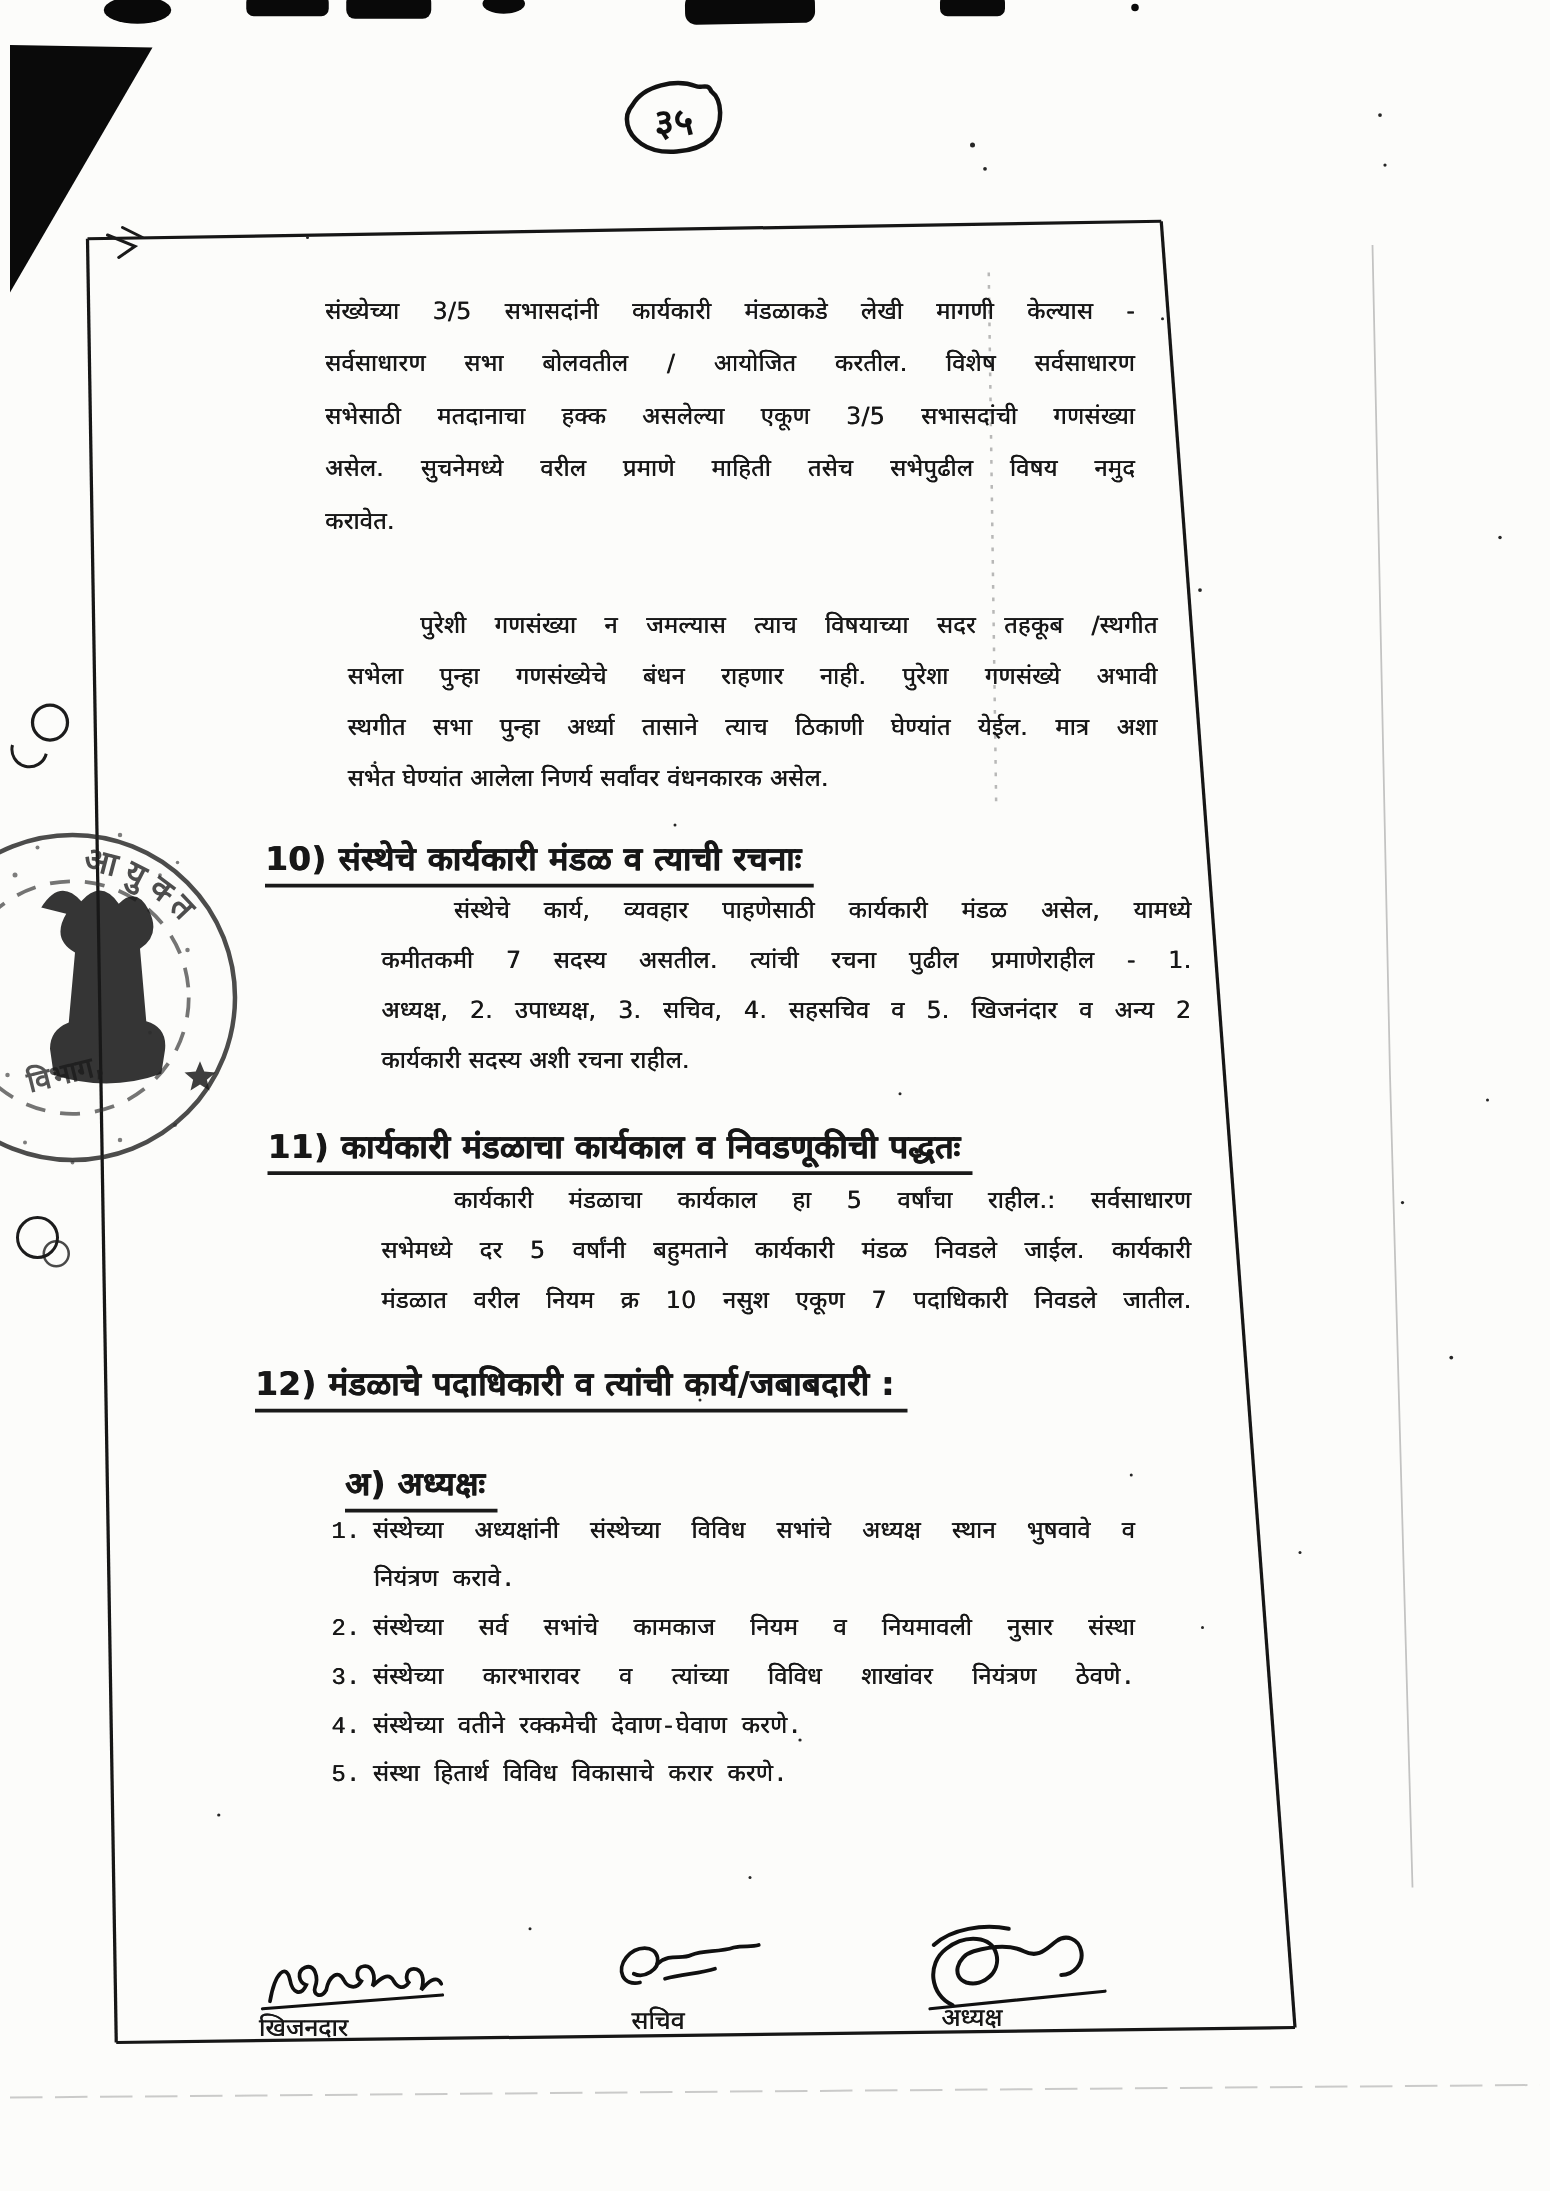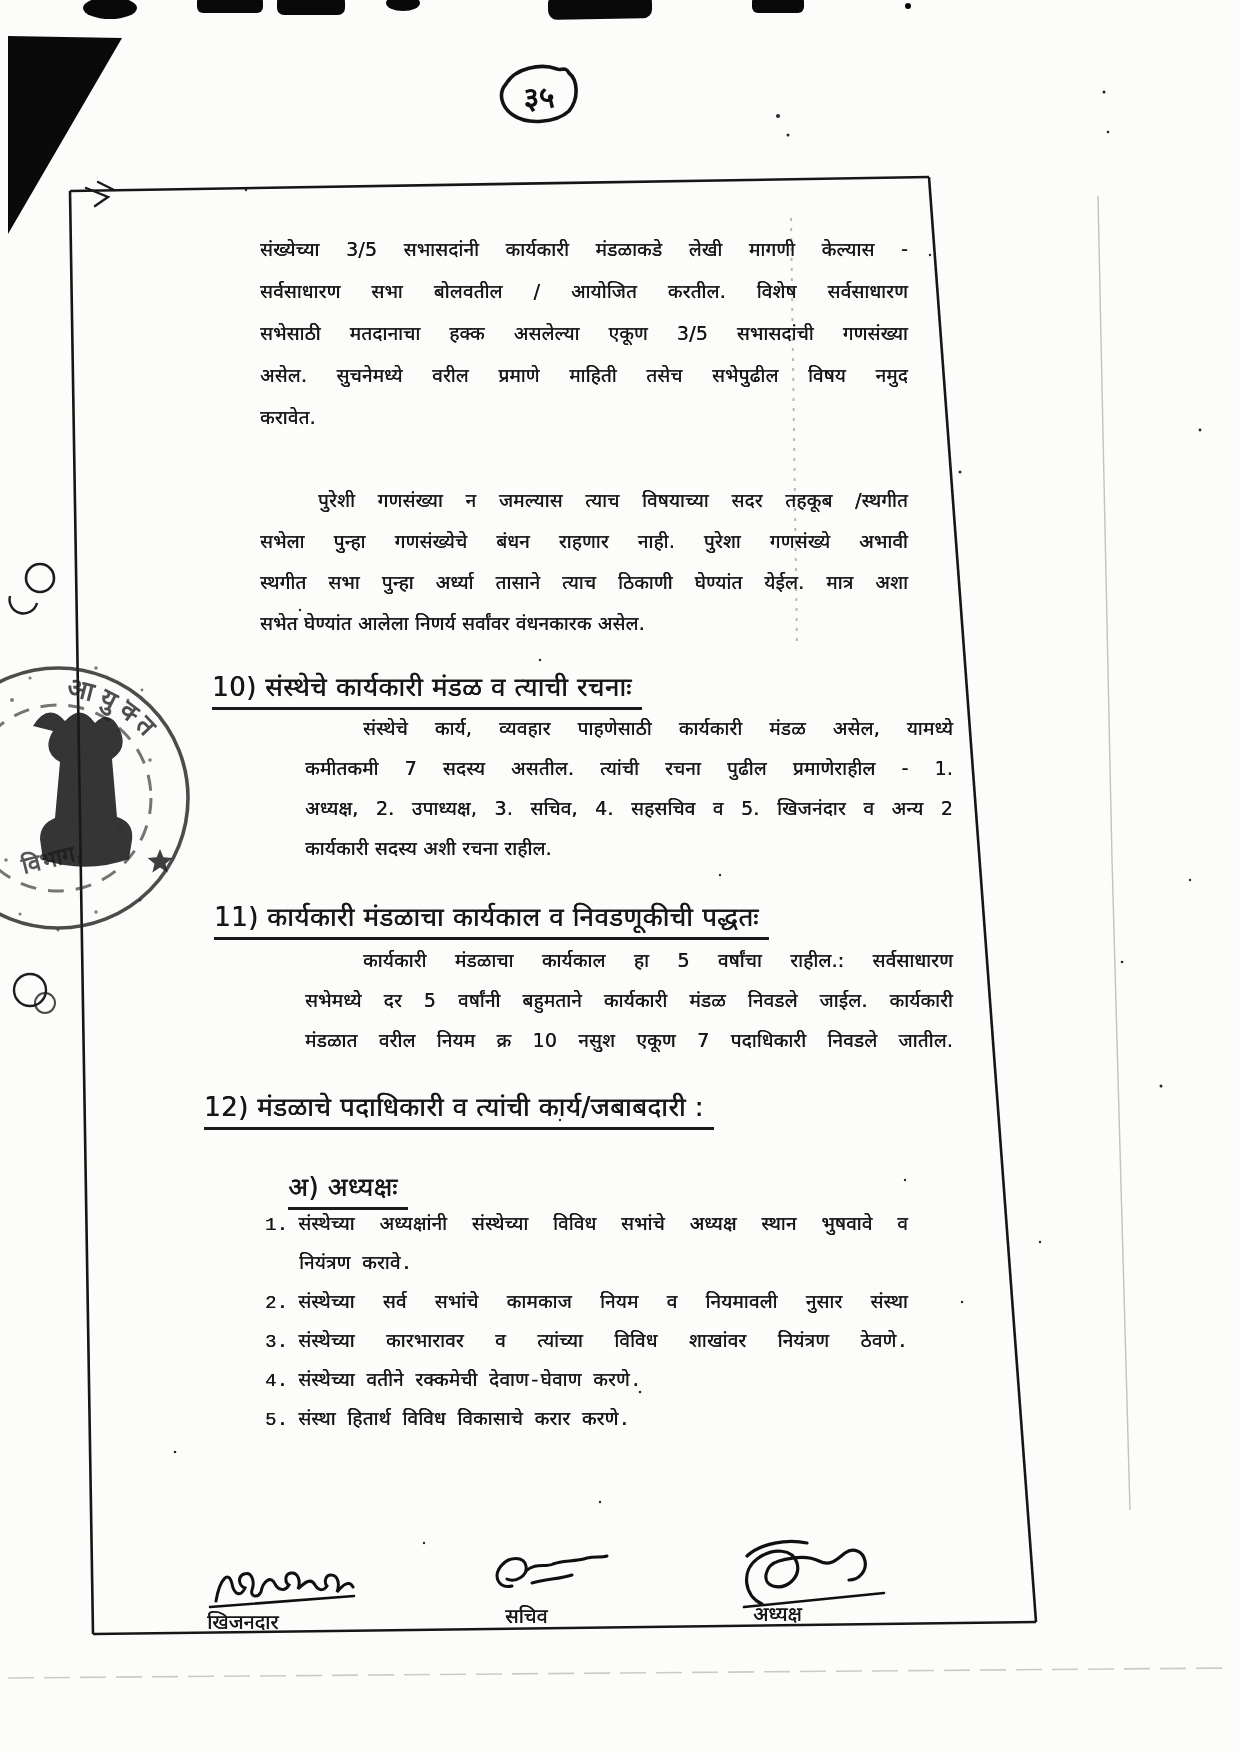--- a/index.html
+++ b/index.html
@@ -8,29 +8,29 @@
     background:#fcfcfa;
     font-family:"DejaVu Sans","Liberation Sans",sans-serif;
     color:#171717;
   }
   .body-block{
     position:absolute;left:260px;width:648px;
     font-size:19px;line-height:42px;
     text-shadow:0.35px 0 #171717;
     letter-spacing:0.2px;
   }
-  .lh41{line-height:41px;}
+  .lh41{line-height:41px;margin-left:18px;}
   .lh40{line-height:40px;margin-left:45px;}
   .lh39{line-height:39px;font-family:Liberation Mono, monospace;}
   .jline{text-align:justify;text-align-last:justify;}
   .indent{padding-left:58px;}
   .cont{padding-left:34px;}
   .head{
     position:absolute;white-space:nowrap;
-    font-size:26px;font-weight:normal;
+    font-size:26px;font-weight:bold;
     text-shadow:0.5px 0 #141414;
     border-bottom:3px solid #1a1a1a;
     padding:0 10px 3px 0;
     letter-spacing:0.4px;
   }
   .num{margin-right:10px;}
   .sig-label{
     position:absolute;font-size:20px;
     text-shadow:0.4px 0 #171717;white-space:nowrap;
   }
@@ -182,21 +182,21 @@
 </div>
 
 <div class="head" style="left:214px;top:898px">11) कार्यकारी मंडळाचा कार्यकाल व निवडणूकीची पद्धतः</div>
 <div class="body-block lh40" style="top:940px">
   <div class="jline indent">कार्यकारी मंडळाचा कार्यकाल हा 5 वर्षांचा राहील.: सर्वसाधारण</div>
   <div class="jline">सभेमध्ये दर 5 वर्षांनी बहुमताने कार्यकारी मंडळ  निवडले जाईल. कार्यकारी</div>
   <div class="jline">मंडळात वरील नियम क्र 10 नसुश एकूण 7 पदाधिकारी निवडले जातील.</div>
 </div>
 
 <div class="head" style="left:204px;top:1088px">12) मंडळाचे पदाधिकारी व त्यांची कार्य/जबाबदारी :</div>
-<div class="head" style="left:288px;top:1168px">अ) अध्यक्षः</div>
+<div class="head" style="left:276px;top:1168px">अ) अध्यक्षः</div>
 
 <div class="body-block lh39" style="left:265px;top:1206px;width:643px">
   <div class="jline"><span class="num">1.</span><span>संस्थेच्या अध्यक्षांनी संस्थेच्या विविध सभांचे अध्यक्ष स्थान भुषवावे व</span></div>
   <div class="cont">नियंत्रण करावे.</div>
   <div class="jline"><span class="num">2.</span><span>संस्थेच्या सर्व सभांचे कामकाज नियम व नियमावली  नुसार संस्था</span></div>
   <div class="jline"><span class="num">3.</span><span>संस्थेच्या कारभारावर व त्यांच्या विविध शाखांवर नियंत्रण ठेवणे.</span></div>
   <div><span class="num">4.</span><span>संस्थेच्या वतीने रक्कमेची देवाण-घेवाण करणे.</span></div>
   <div><span class="num">5.</span><span>संस्था हितार्थ विविध विकासाचे करार करणे.</span></div>
 </div>
 

